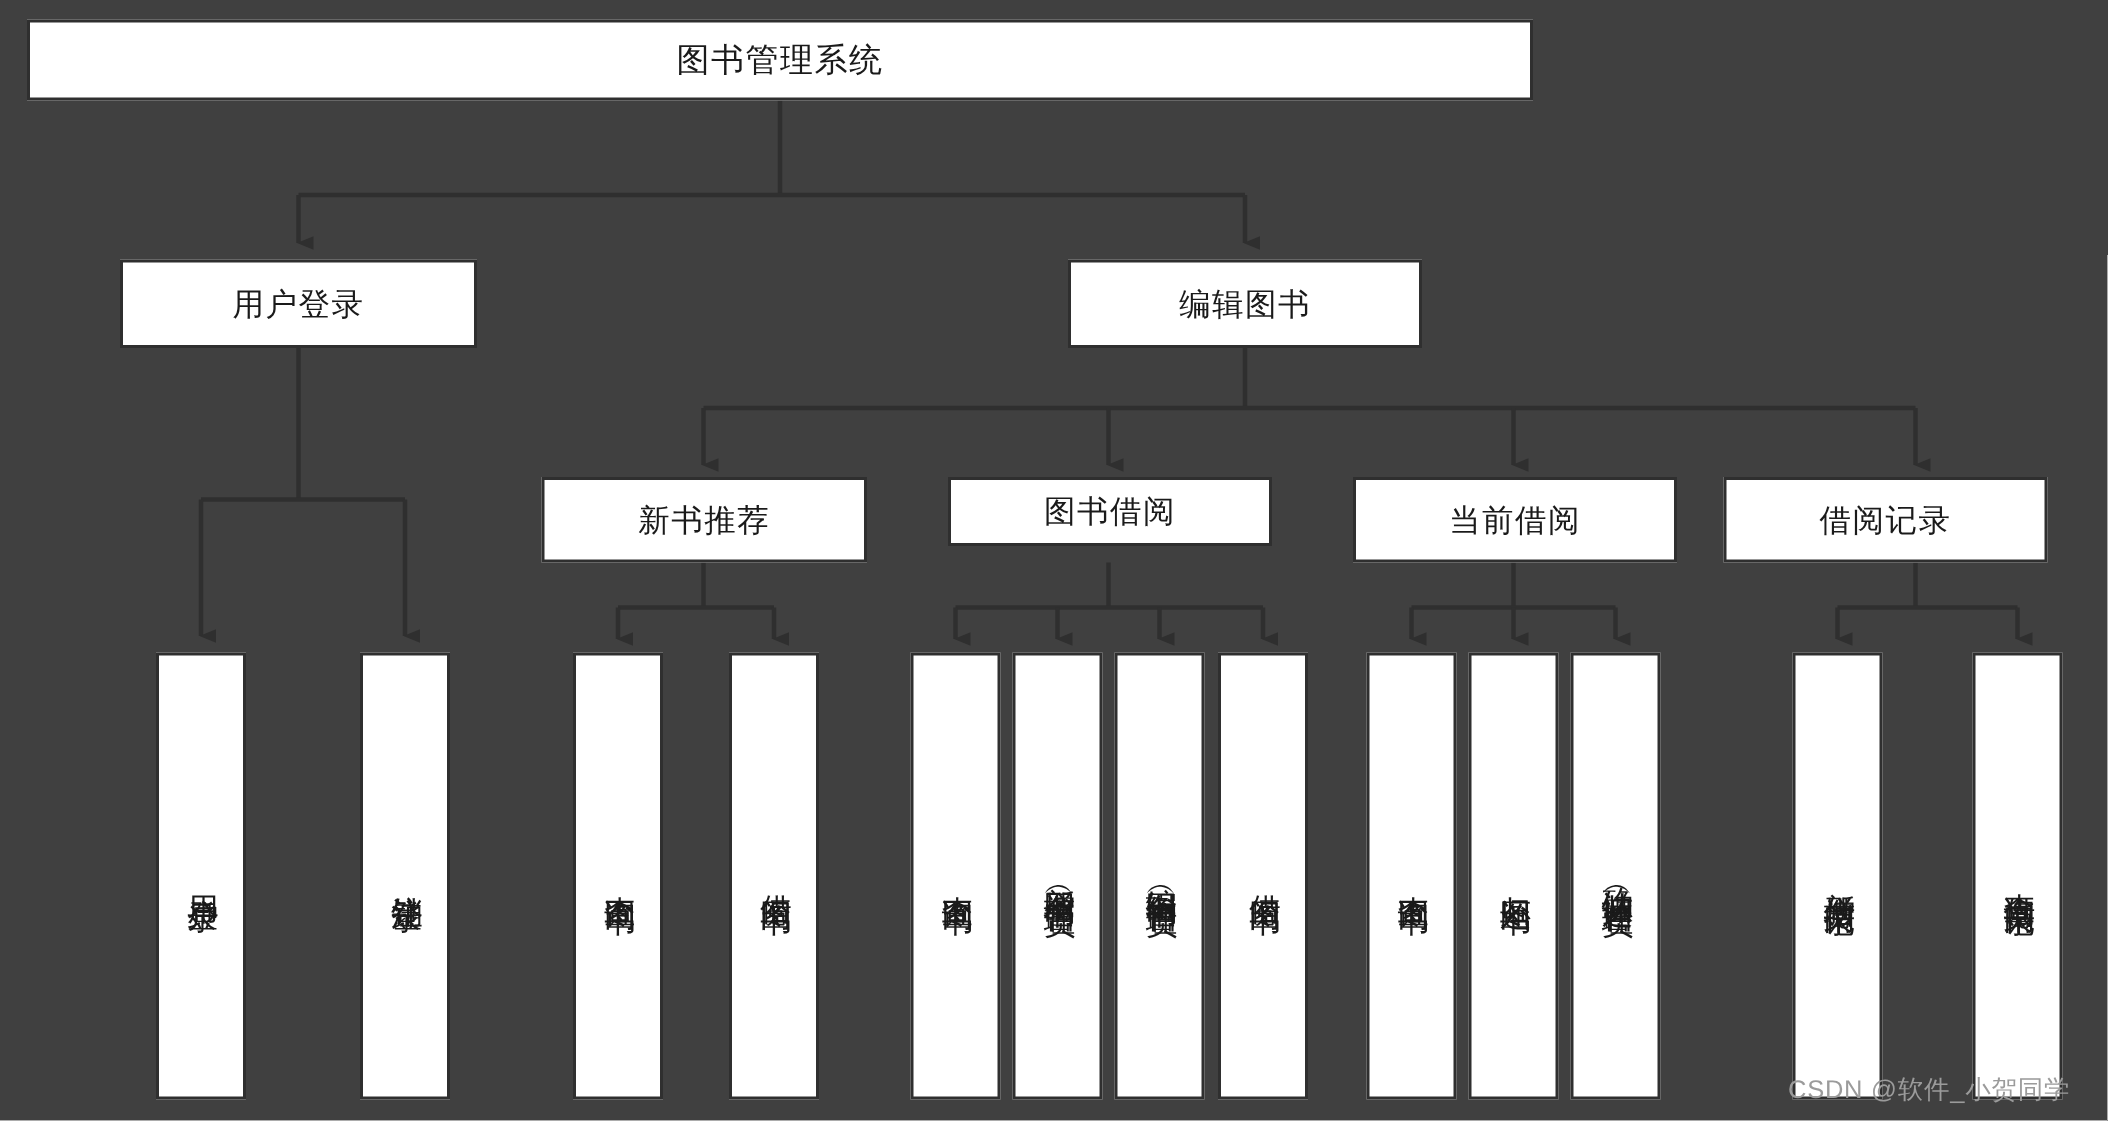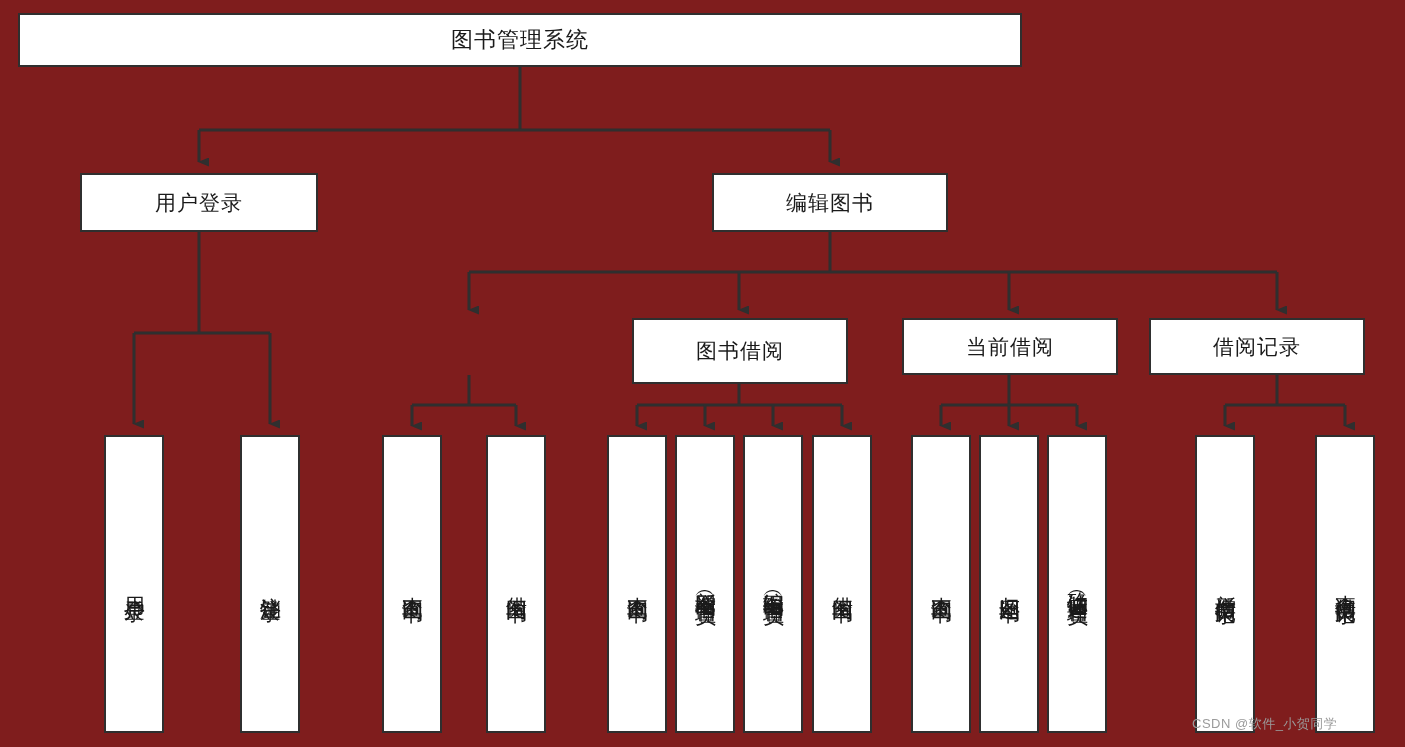--- a/index.html
+++ b/index.html
@@ -8,21 +8,21 @@
     padding: 0;
     background: #ffffff;
   }
   body {
     font-family: "Liberation Sans", "DejaVu Sans", sans-serif;
   }
   #diagram-root {
     position: relative;
     width: 1405px;
     height: 747px;
-    background: #7f1d1d;
+    background: #404040;
     overflow: hidden;
   }
   #edge-layer {
     position: absolute;
     left: 0;
     top: 0;
     width: 1405px;
     height: 747px;
   }
   .node {
@@ -55,21 +55,21 @@
     text-align: center;
     max-height: 100%;
   }
   .node-label {
     display: block;
   }
   #watermark {
     position: absolute;
     left: 1192px;
     top: 715px;
-    font-size: 13px;
+    font-size: 17px;
     color: #9b9b9b;
     white-space: nowrap;
     letter-spacing: 0.5px;
   }
 </style>
 </head>
 <body>
 
 <div id="diagram-root">
 
@@ -128,22 +128,25 @@
   </div>
 
   <div class="node node-h" style="left:80px; top:173px; width:238px; height:59px;">
     <span class="node-label">用户登录</span>
   </div>
 
   <div class="node node-h" style="left:712px; top:173px; width:236px; height:59px;">
     <span class="node-label">编辑图书</span>
   </div>
 
-
-  <div class="node node-h" style="left:632px; top:318px; width:216px; height:66px;align-items:center;">
+  <div class="node node-h" style="left:361px; top:318px; width:217px; height:57px;">
+    <span class="node-label">新书推荐</span>
+  </div>
+
+  <div class="node node-h" style="left:632px; top:318px; width:216px; height:46px;align-items:center;">
     <span class="node-label">图书借阅</span>
   </div>
 
   <div class="node node-h" style="left:902px; top:318px; width:216px; height:57px;text-align:center;">
     <span class="node-label">当前借阅</span>
   </div>
 
   <div class="node node-h" style="left:1149px; top:318px; width:216px; height:57px;">
     <span class="node-label">借阅记录</span>
   </div>

